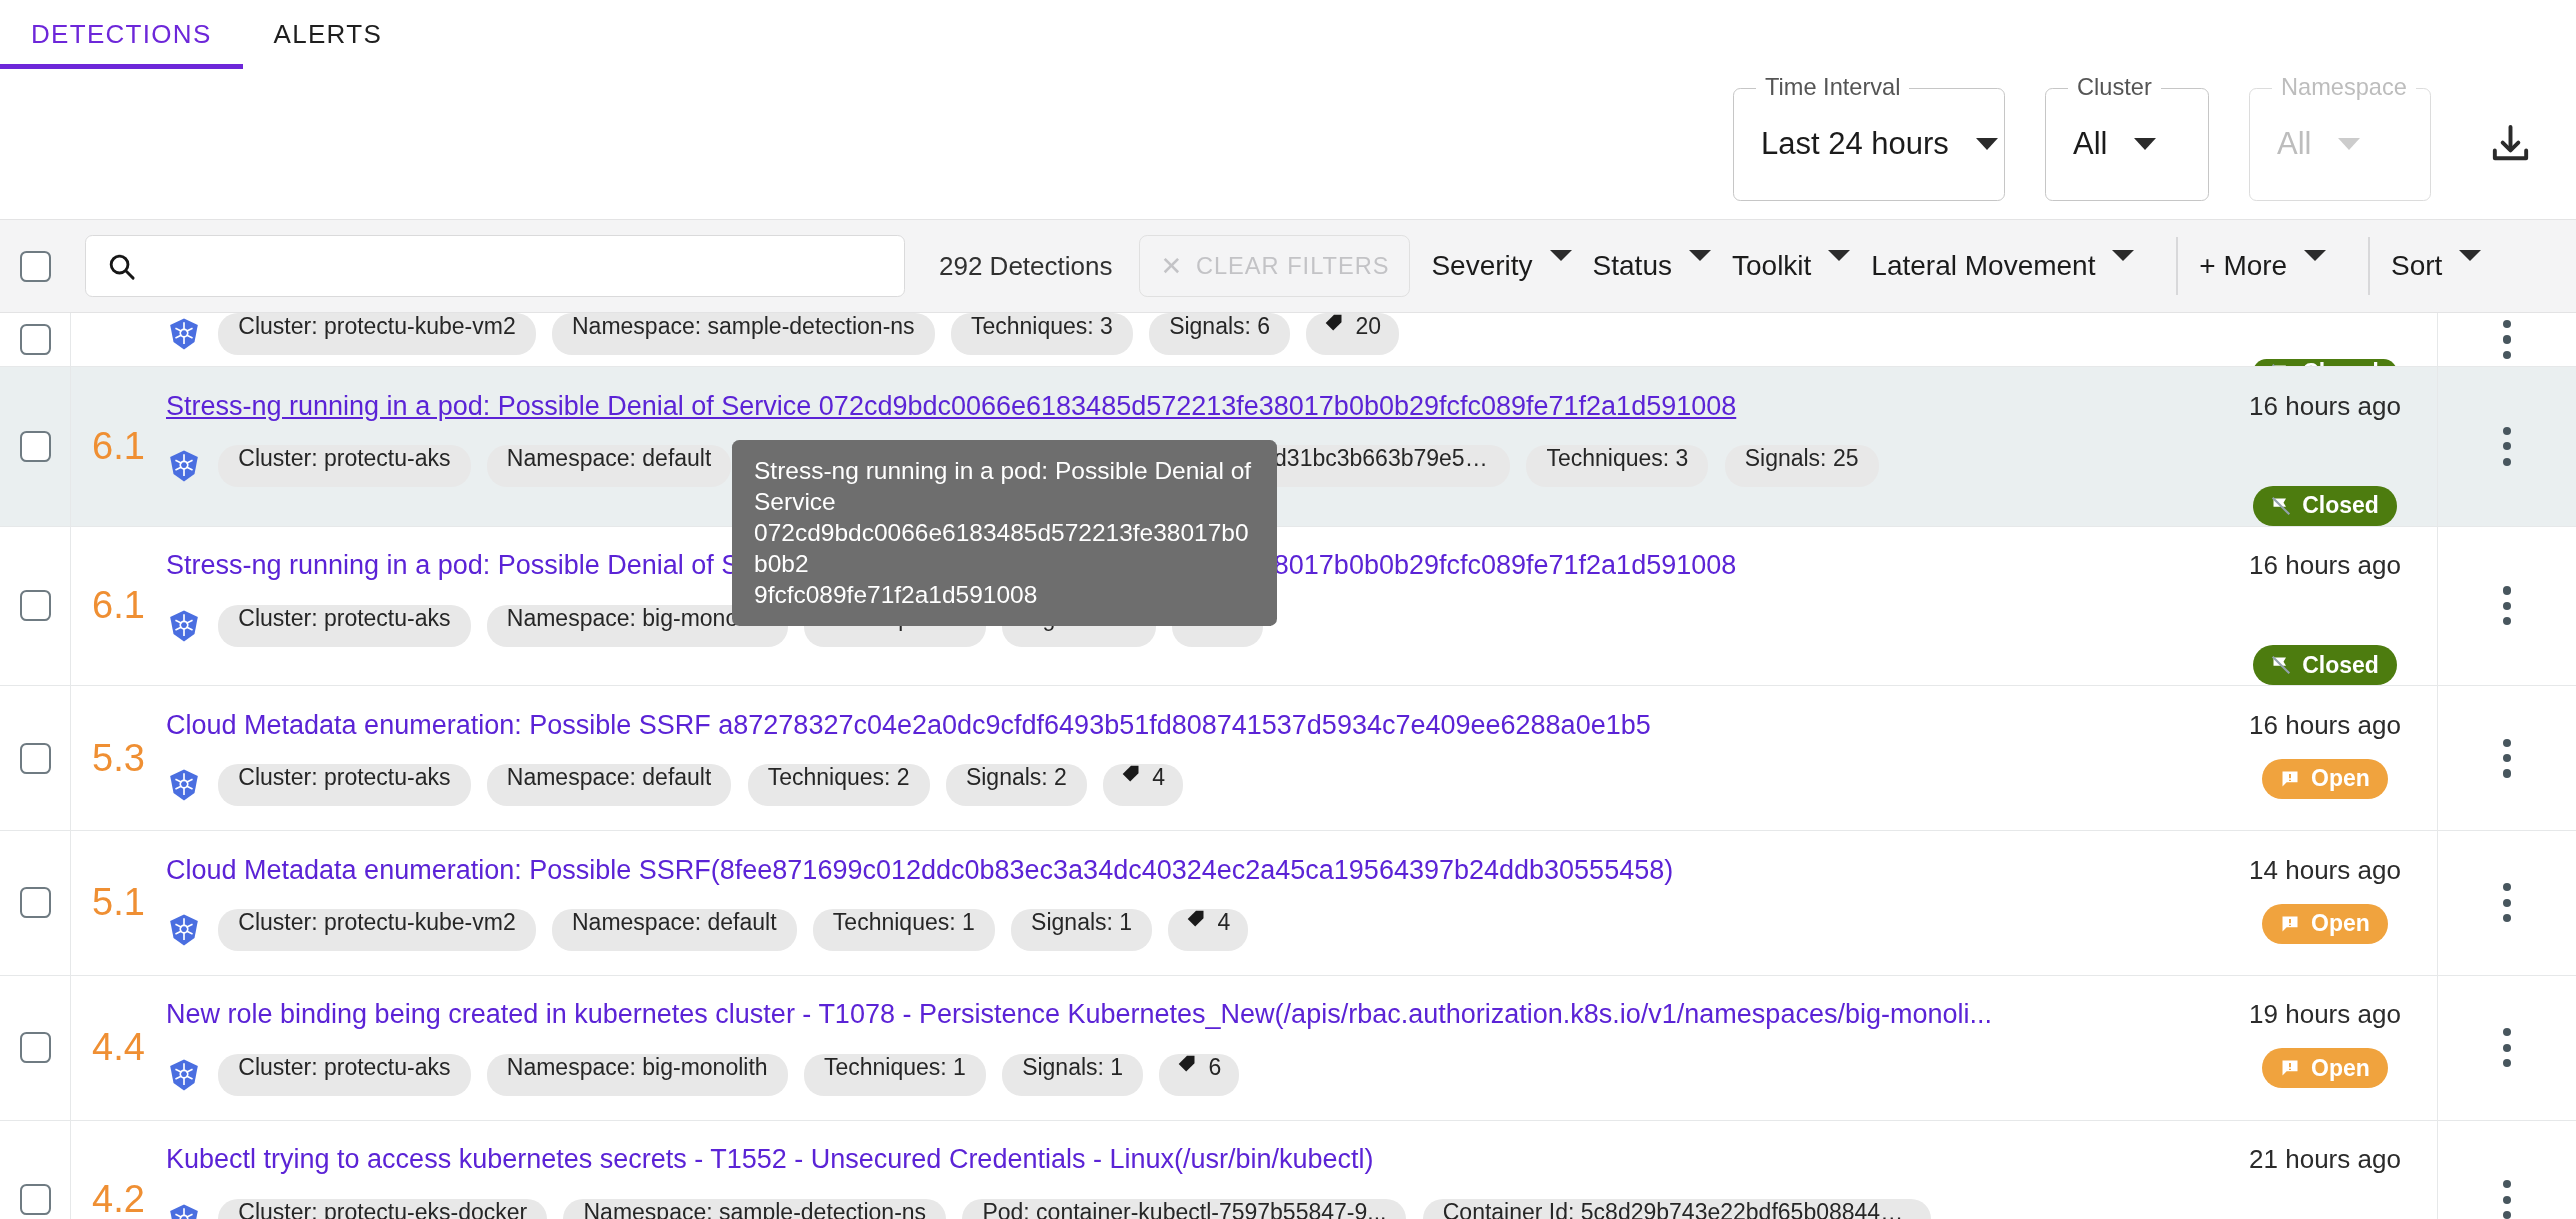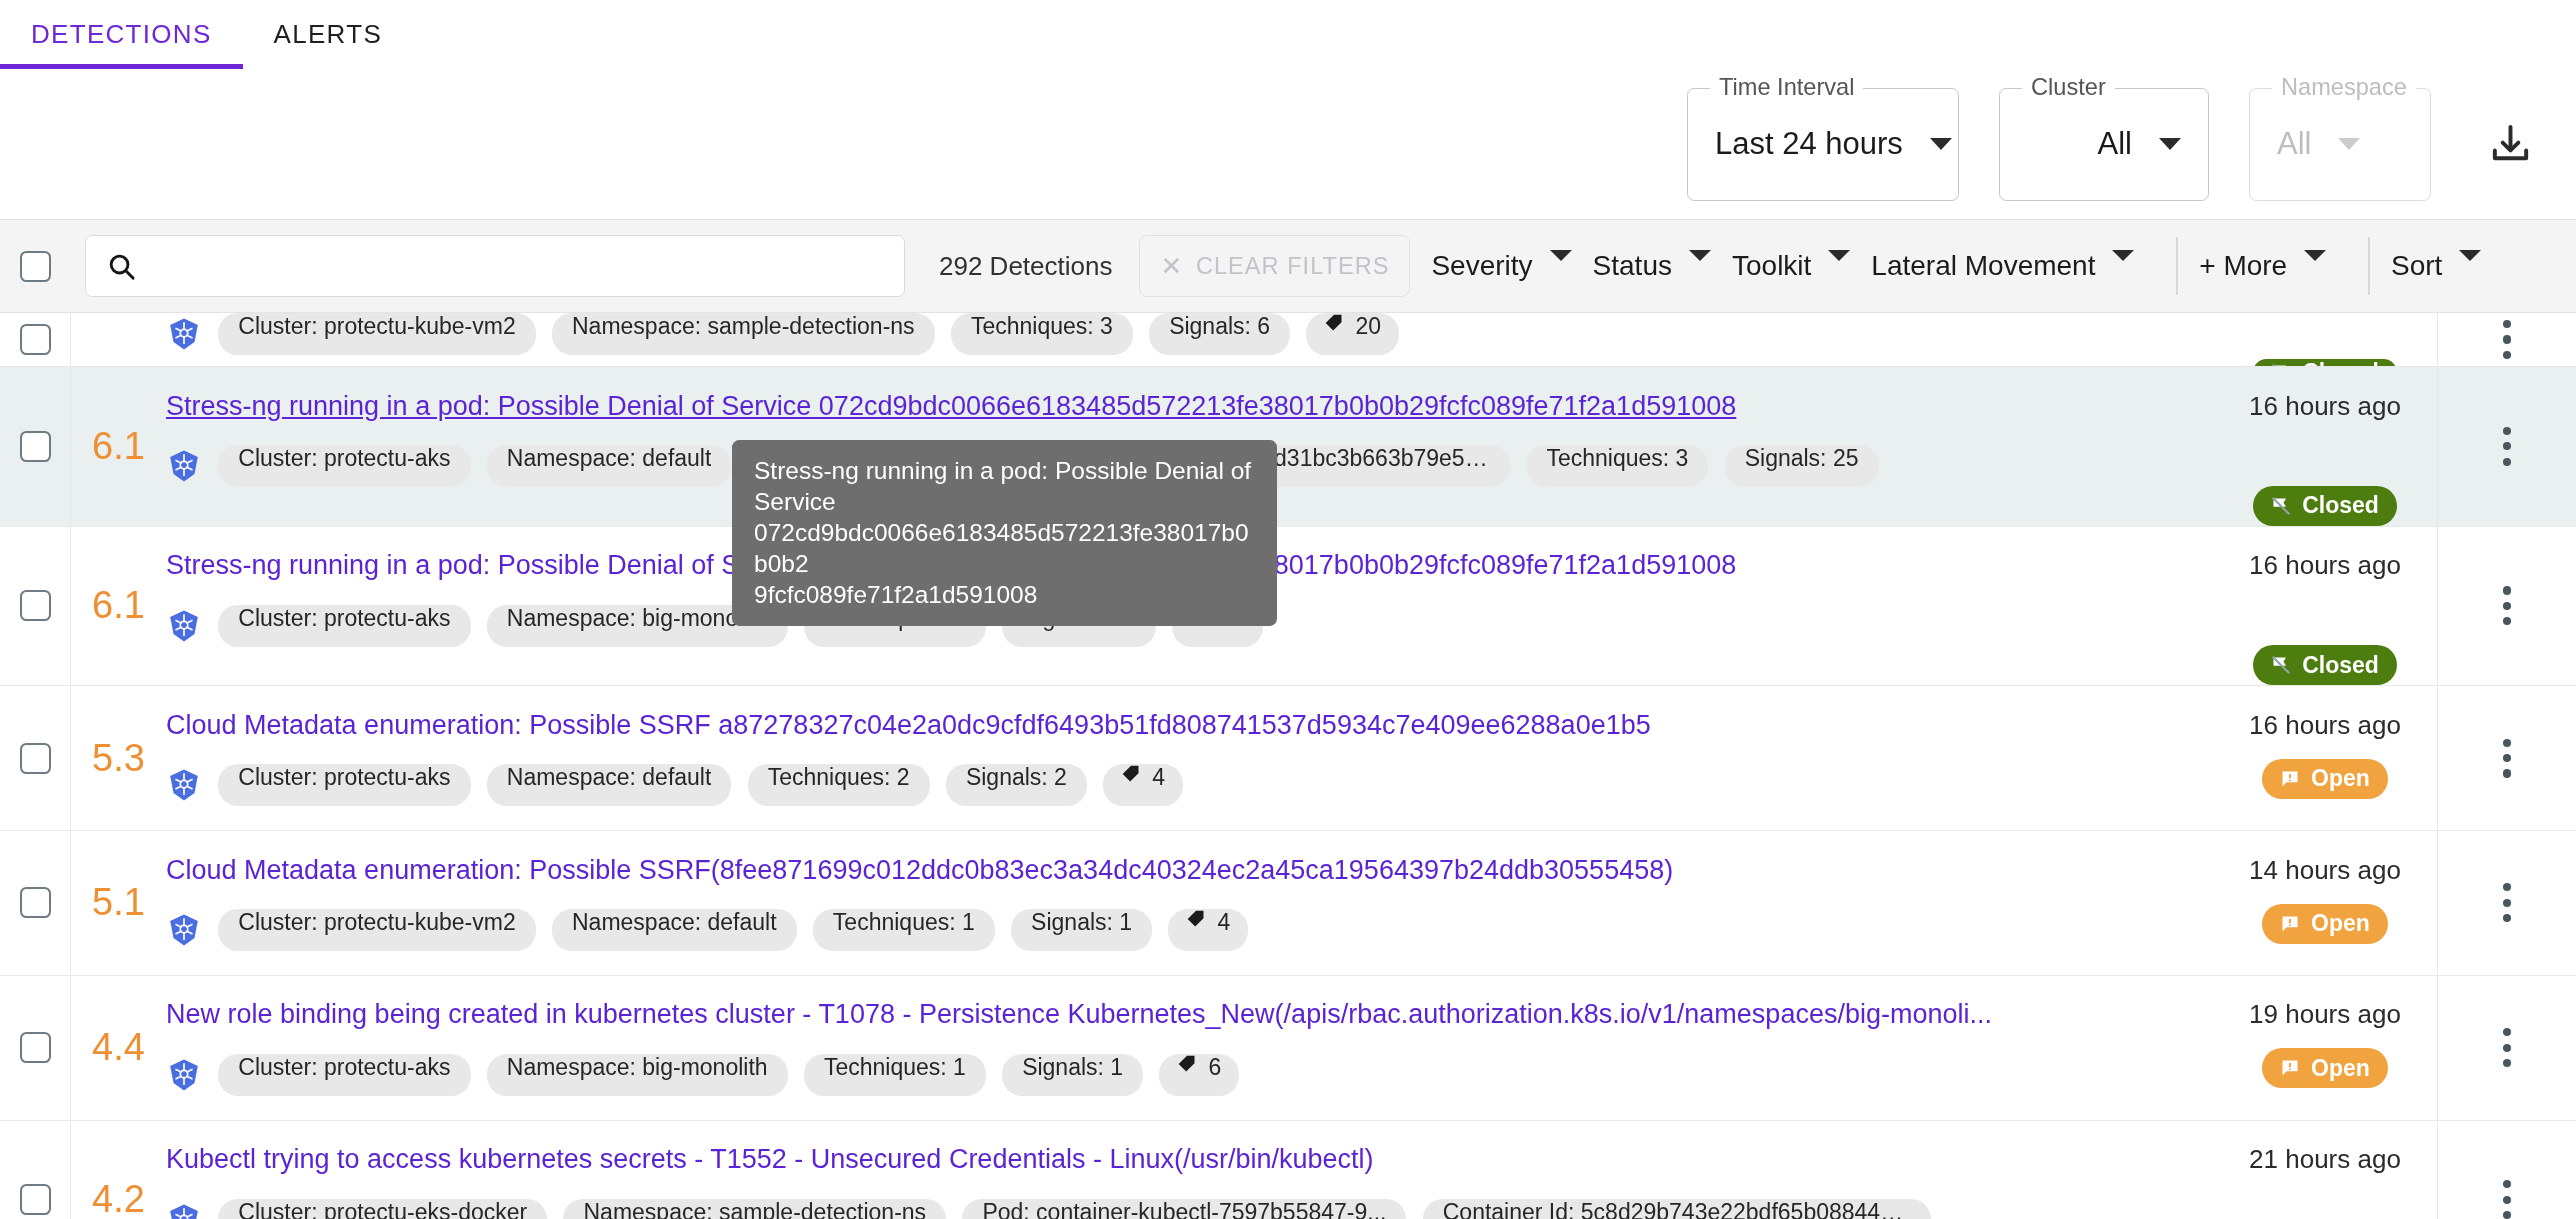--- a/index.html
+++ b/index.html
@@ -87,21 +87,21 @@
   .caret {
     width: 0; height: 0;
     border-left: 11.8px solid transparent;
     border-right: 11.8px solid transparent;
     border-top: 12.7px solid #2b2b2b;
     margin-left: 27px;
     flex: none;
   }
   .ofield.disabled .caret { border-top-color: #cccccc; }
   .fi-time { width: 272px; }
-  .fi-cluster { width: 210px; justify-content: flex-end; }
+  .fi-cluster { width: 164px; }
   .fi-namespace { width: 182px; }
   .dl-btn {
     margin-left: 47px;
     width: 64px; height: 64px;
     display: flex; align-items: center; justify-content: center;
     cursor: pointer;
   }
 
   
   .toolbar {

